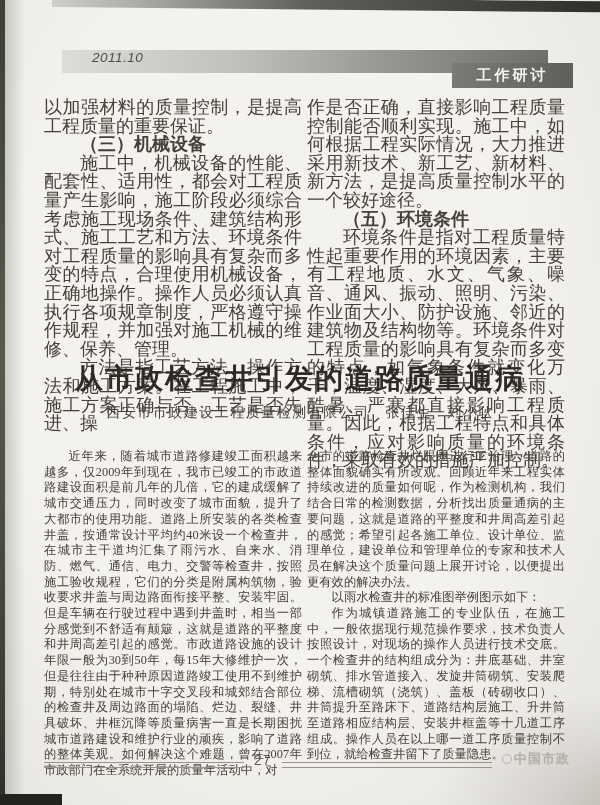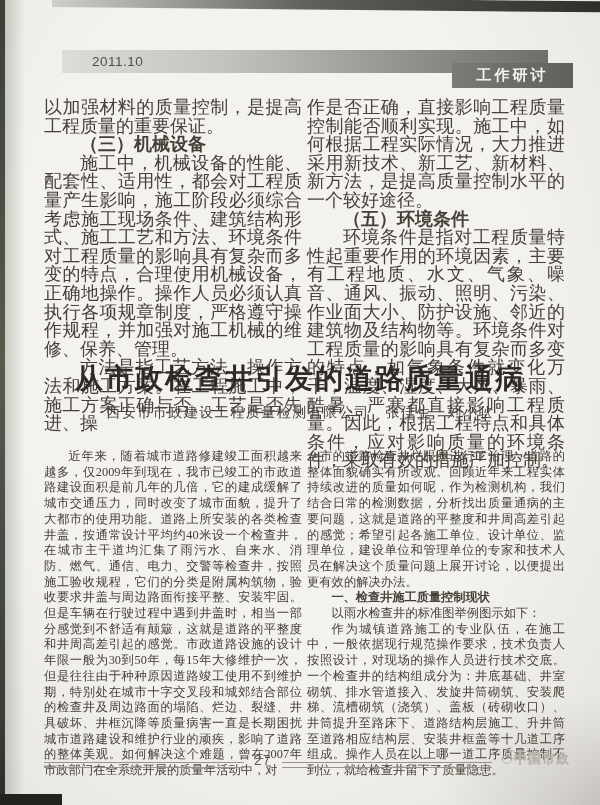--- a/index.html
+++ b/index.html
@@ -30,21 +30,21 @@
     position:absolute;left:0;bottom:0;width:62px;height:11px;background:#22221e;
   }
   .curl-shadow{
     position:absolute;right:0;bottom:0;width:180px;height:120px;
     background:radial-gradient(ellipse at 100% 100%, rgba(150,147,140,.35), rgba(150,147,140,0) 65%);
   }
   
   .masthead{
     position:absolute;left:62px;top:50px;width:486px;height:23px;
     background:linear-gradient(to right,#dddcd8,#c2c1bd 35%,#93928d 70%,#6f6e69);
-    display:flex;align-items:center;
+    display:flex;font-style:italic;
   }
   .issue{
     padding-left:30px;font-family:"Liberation Sans","DejaVu Sans",sans-serif;
     font-size:13.5px;color:#504e4a;letter-spacing:.5px;
   }
   .section-tab{
     position:absolute;left:452px;top:63px;width:121px;height:25px;
     background:linear-gradient(to right,#7b7a75,#605f5a);
     display:flex;align-items:center;justify-content:center;
   }
@@ -126,21 +126,20 @@
 
   <h1 class="title">从市政检查井引发的道路质量通病</h1>
   <div class="byline">西安市市政建设工程质量检测有限公司　张佳生　刘小耿</div>
 
   <div class="col col-art" style="left:44px;top:449px;">
     <p class="para">近年来，随着城市道路修建竣工面积越来越多，仅2009年到现在，我市已竣工的市政道路建设面积是前几年的几倍，它的建成缓解了城市交通压力，同时改变了城市面貌，提升了大都市的使用功能。道路上所安装的各类检查井盖，按通常设计平均约40米设一个检查井，在城市主干道均汇集了雨污水、自来水、消防、燃气、通信、电力、交警等检查井，按照施工验收规程，它们的分类是附属构筑物，验收要求井盖与周边路面衔接平整、安装牢固。但是车辆在行驶过程中遇到井盖时，相当一部分感觉到不舒适有颠簸，这就是道路的平整度和井周高差引起的感觉。市政道路设施的设计年限一般为30到50年，每15年大修维护一次，但是往往由于种种原因道路竣工使用不到维护期，特别处在城市十字交叉段和城郊结合部位的检查井及周边路面的塌陷、烂边、裂缝、井具破坏、井框沉降等质量病害一直是长期困扰城市道路建设和维护行业的顽疾，影响了道路的整体美观。如何解决这个难题，曾在2007年市政部门在全系统开展的质量年活动中，对</p>
   </div>
 
   <div class="col col-art" style="left:307px;top:449px;">
     <p class="cont">全市的道路检查井烂眼圈进行了治理，道路的整体面貌确实有所改观。回顾近年来工程实体持续改进的质量如何呢，作为检测机构，我们结合日常的检测数据，分析找出质量通病的主要问题，这就是道路的平整度和井周高差引起的感觉；希望引起各施工单位、设计单位、监理单位，建设单位和管理单位的专家和技术人员在解决这个质量问题上展开讨论，以便提出更有效的解决办法。</p>
-    <p class="subhead">一、检查井施工质量控制现状</p>
     <p class="para">以雨水检查井的标准图举例图示如下：</p>
     <p class="para">作为城镇道路施工的专业队伍，在施工中，一般依据现行规范操作要求，技术负责人按照设计，对现场的操作人员进行技术交底。一个检查井的结构组成分为：井底基础、井室砌筑、排水管道接入、发旋井筒砌筑、安装爬梯、流槽砌筑（浇筑）、盖板（砖砌收口）、井筒提升至路床下、道路结构层施工、升井筒至道路相应结构层、安装井框盖等十几道工序组成。操作人员在以上哪一道工序质量控制不到位，就给检查井留下了质量隐患。</p>
   </div>
 
   <div class="footer">
     <span class="rule rule-left"></span>
     <span class="pagenum">27</span>
     <span class="rule rule-right"></span>
     <span class="logo">
       <span class="logo-icon"></span>

